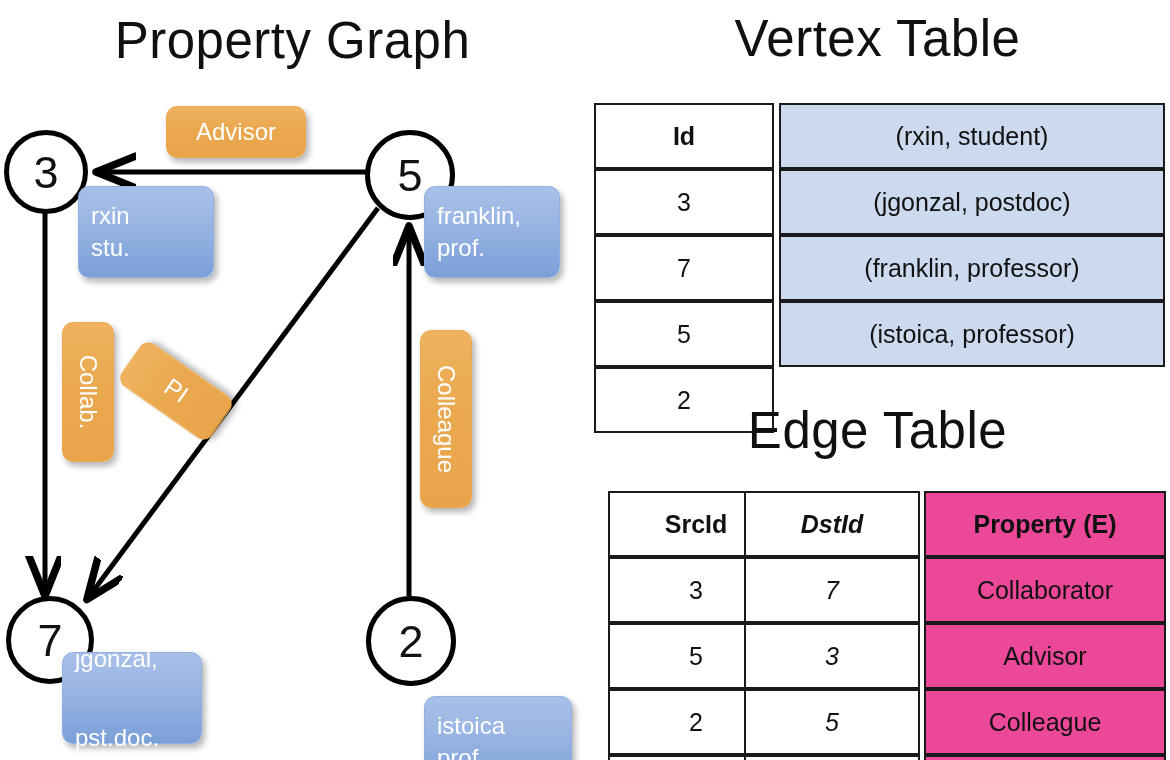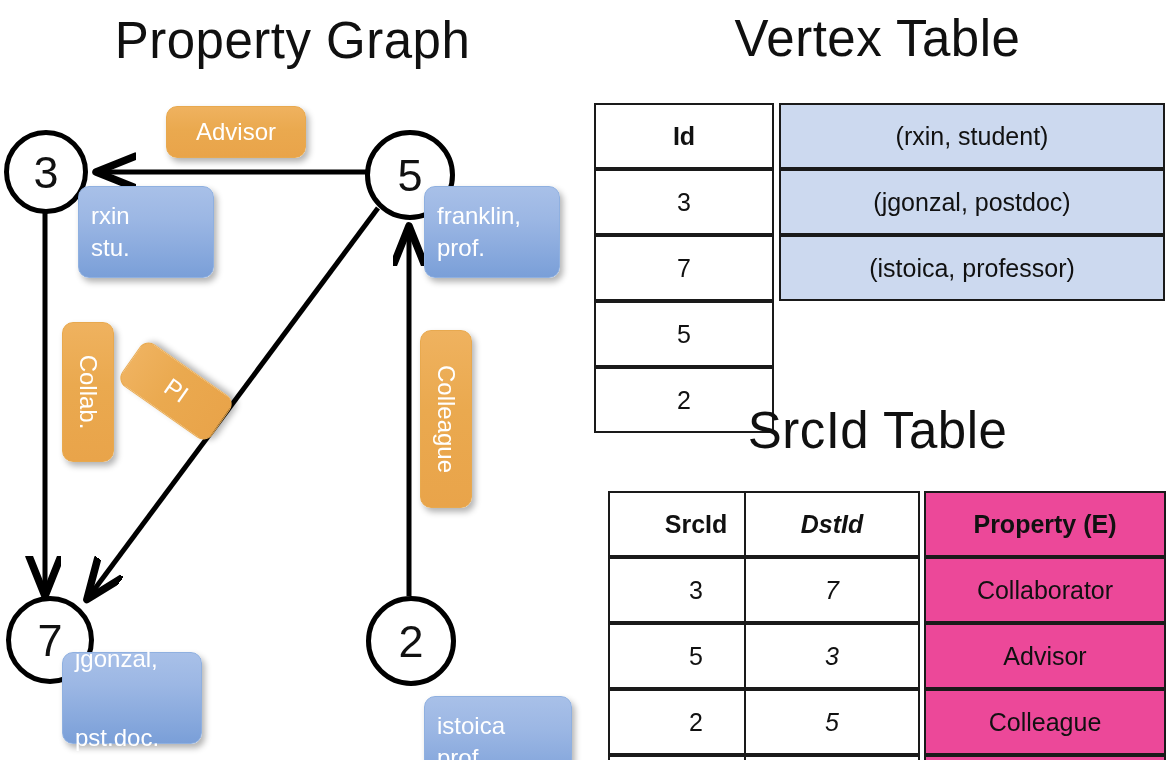--- a/index.html
+++ b/index.html
@@ -219,26 +219,29 @@
 
   <table class="tbl" id="vertex-prop-tbl">
     <tbody>
     <tr>
       <td class="blue">(rxin, student)</td>
     </tr>
     <tr>
       <td class="blue">(jgonzal, postdoc)</td>
     </tr>
     <tr>
+      <td class="blue">(franklin, professor)</td>
+    </tr>
+    <tr>
       <td class="blue">(istoica, professor)</td>
     </tr>
   </tbody>
     </table>
 
-  <div class="title abs" id="edge-title">SrcId Table</div>
+  <div class="title abs" id="edge-title">Edge Table</div>
 
   <table class="tbl" id="edge-src-tbl">
     <tbody>
         <tr>
       <td class="hdr">SrcId</td>
     </tr>
     <tr>
       <td>3</td>
     </tr>
     <tr>

